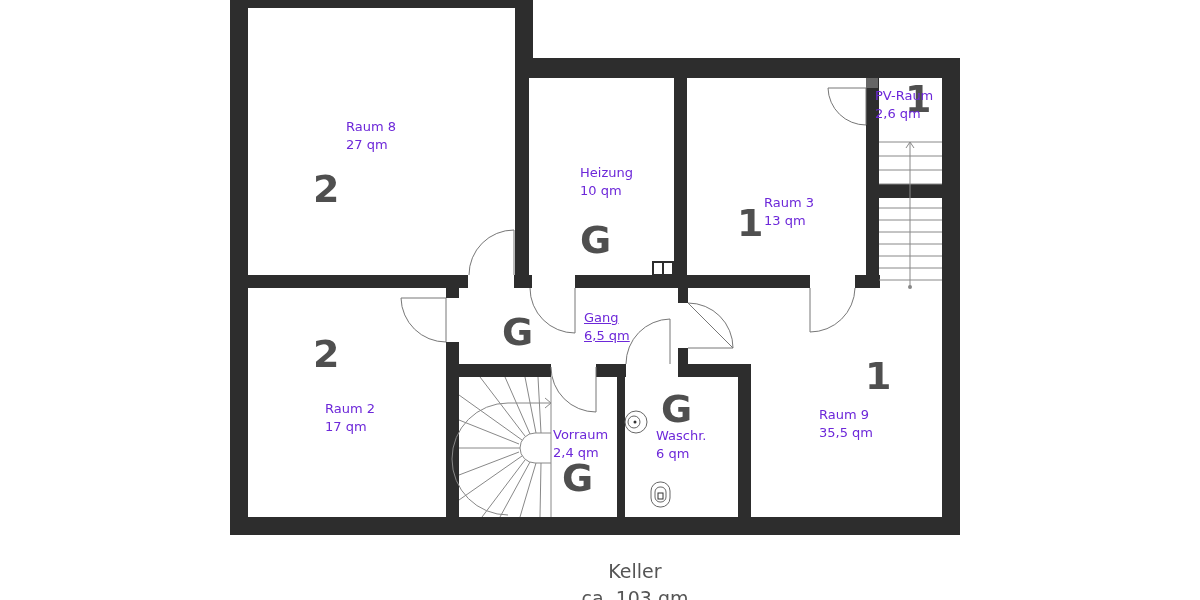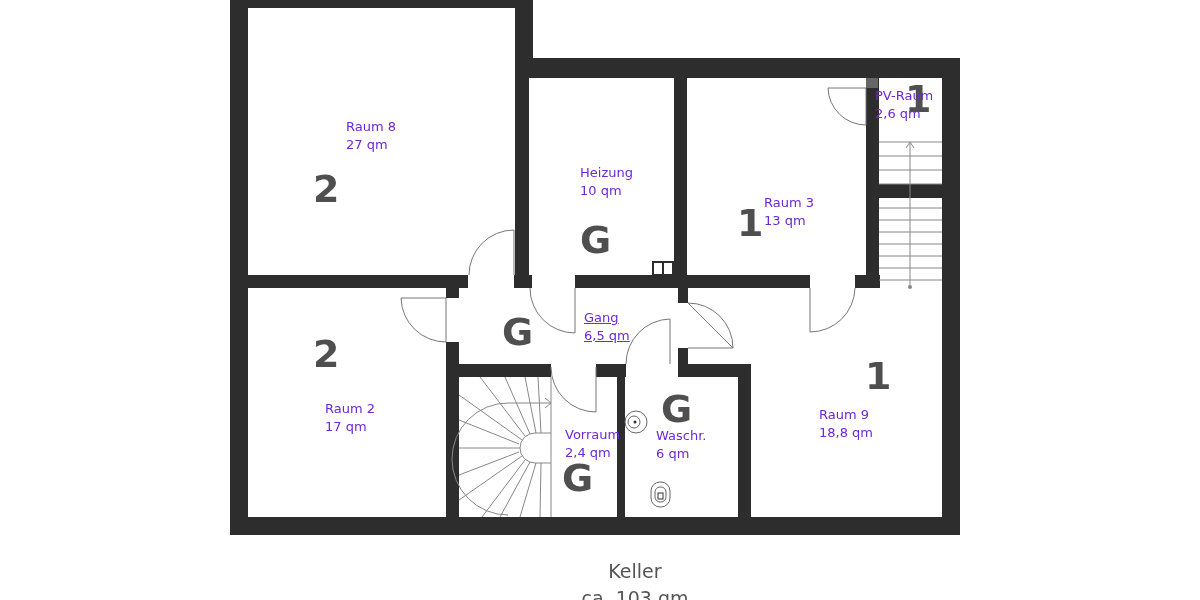--- a/index.html
+++ b/index.html
@@ -152,34 +152,34 @@
   <div>PV-Raum</div>
   <div>2,6 qm</div>
 </div>
 
 <div class="label" style="left:584px;top:309px;text-decoration:underline;">
   <div>Gang</div>
   <div>6,5 qm</div>
 </div>
 <div class="mark" style="left:502px;top:313px;">G</div>
 
-<div class="label" style="left:553px;top:426px;margin-left:12px;">
+<div class="label" style="left:553px;top:426px;">
   <div>Vorraum</div>
   <div>2,4 qm</div>
 </div>
 <div class="mark" style="left:562px;top:459px;">G</div>
 
 <div class="label" style="left:656px;top:427px;">
   <div>Waschr.</div>
   <div>6 qm</div>
 </div>
 <div class="mark" style="left:661px;top:390px;">G</div>
 
 <div class="label" style="left:819px;top:406px;">
   <div>Raum 9</div>
-  <div>18,8 qm</div>
+  <div>35,5 qm</div>
 </div>
 <div class="mark" style="left:865px;top:357px;">1</div>
 
 <div class="caption" style="top:558px;">
   <div>Keller</div>
   <div>ca. 103 qm</div>
 </div>
 
 </body></html>

